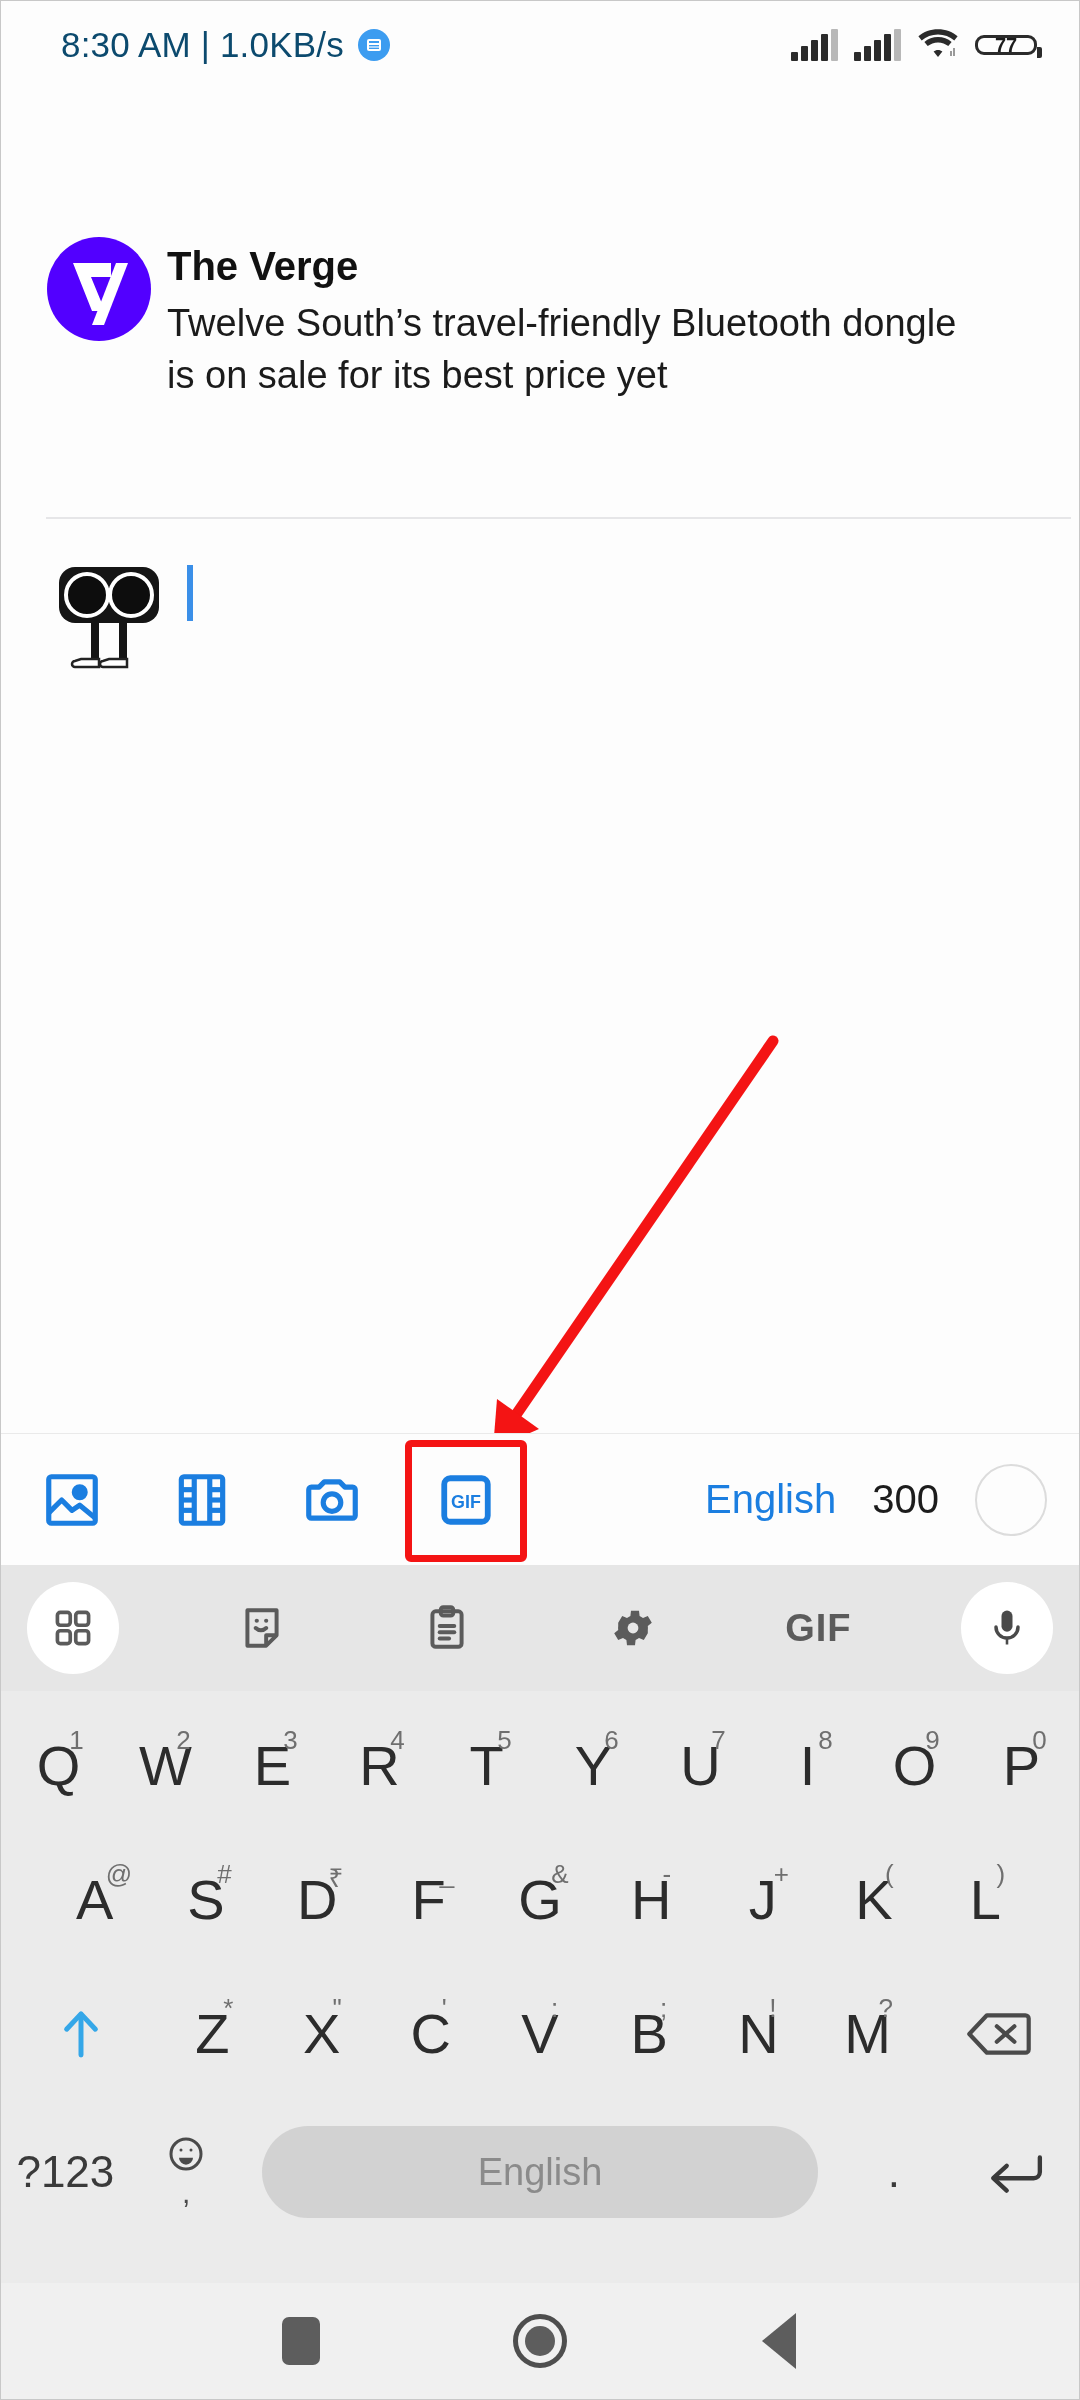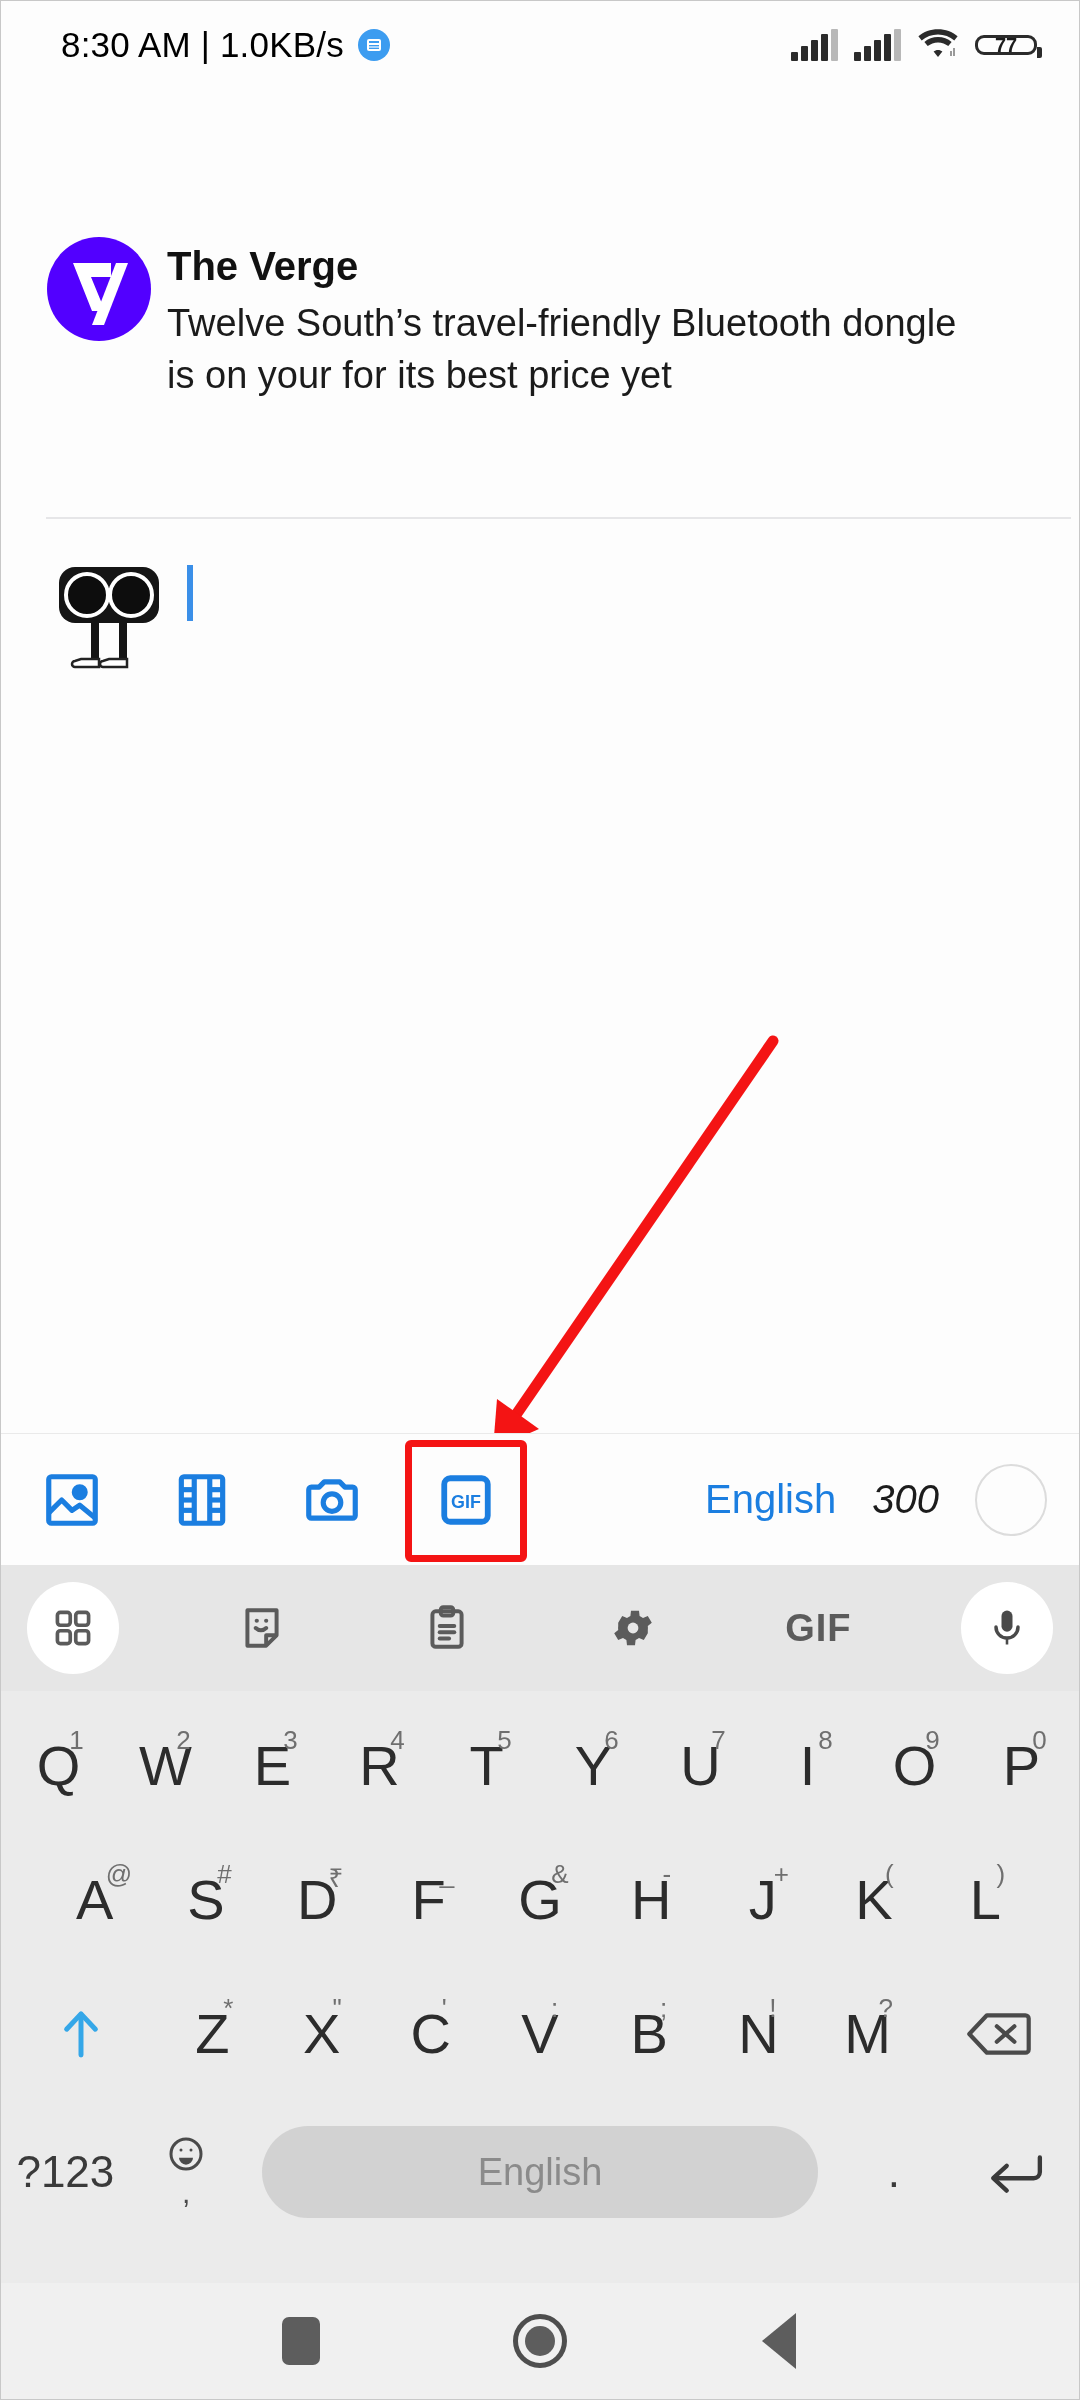--- a/index.html
+++ b/index.html
@@ -18,21 +18,21 @@
 
   
   .statusbar {
     position:absolute; top:0; left:0; right:0; height:88px;
     display:flex; align-items:center; justify-content:space-between;
     padding:0 28px 0 60px;
     background:#fdfdfd;
   }
   .status-left { display:flex; align-items:center; gap:14px; }
   .status-time {
-    font-size:35px; color:#000000; letter-spacing:0.2px;
+    font-size:35px; color:#0c4a6e; letter-spacing:0.2px;
     font-family:"Liberation Sans", sans-serif;
   }
   .status-badge {
     width:32px; height:32px; border-radius:50%;
     background:#3c9cf0; display:flex; align-items:center; justify-content:center;
   }
   .status-right { display:flex; align-items:center; gap:16px; padding-right:14px;}
   .sig { display:flex; align-items:flex-end; gap:3px; height:32px; }
   .sig i { display:block; width:7px; background:#2b2b2b; border-radius:1px;}
   .sig i:nth-child(1){height:9px;} .sig i:nth-child(2){height:15px;}
@@ -122,21 +122,21 @@
     width:86px; height:86px;
   }
   .gif-highlight {
     position:absolute; top:-17px; left:-18px; width:122px; height:122px;
     border:7px solid #f41414; border-radius:6px; box-sizing:border-box;
   }
   .attach-right {
     margin-left:auto; display:flex; align-items:center; gap:36px; padding-right:32px;
   }
   .lang-label { font-size:40px; color:#1b7ee0; font-family:"Liberation Sans", sans-serif;}
-  .char-count { font-size:40px; color:#1c1c1c;font-style:italic; }
+  .char-count { font-size:40px; color:#1c1c1c; }
   .count-ring {
     width:72px; height:72px; border-radius:50%; border:2px solid #dcdcdc;
     background:#fdfdfd;
   }
 
   
   .keyboard {
     position:absolute; top:1564px; left:0; right:0; bottom:116px;
     background:#ebebeb;
   }
@@ -254,21 +254,21 @@
 
   <div class="quoted">
     <div class="verge-avatar">
       <svg width="104" height="104" viewBox="0 0 104 104">
         <path d="M26 26 h38 v14 h-20 l14 34 h-13 L26 26z" fill="#ffffff"></path>
         <path d="M69 26 h12 L57 88 h-12 z" fill="#ffffff"></path>
       </svg>
     </div>
     <div class="quoted-body">
       <div class="quoted-name">The Verge</div>
-      <div class="quoted-text">Twelve South’s travel-friendly Bluetooth dongle is on your for its best price yet</div>
+      <div class="quoted-text">Twelve South’s travel-friendly Bluetooth dongle is on sale for its best price yet</div>
     </div>
   </div>
 
   <div class="divider"></div>
 
   <div class="compose">
     <div class="user-avatar">
       <svg width="112" height="128" viewBox="0 0 112 128">
         <rect x="6" y="18" width="100" height="56" rx="16" fill="#151515"></rect>
         <circle cx="34" cy="46" r="21" fill="#0d0d0d" stroke="#ffffff" stroke-width="4"></circle>

